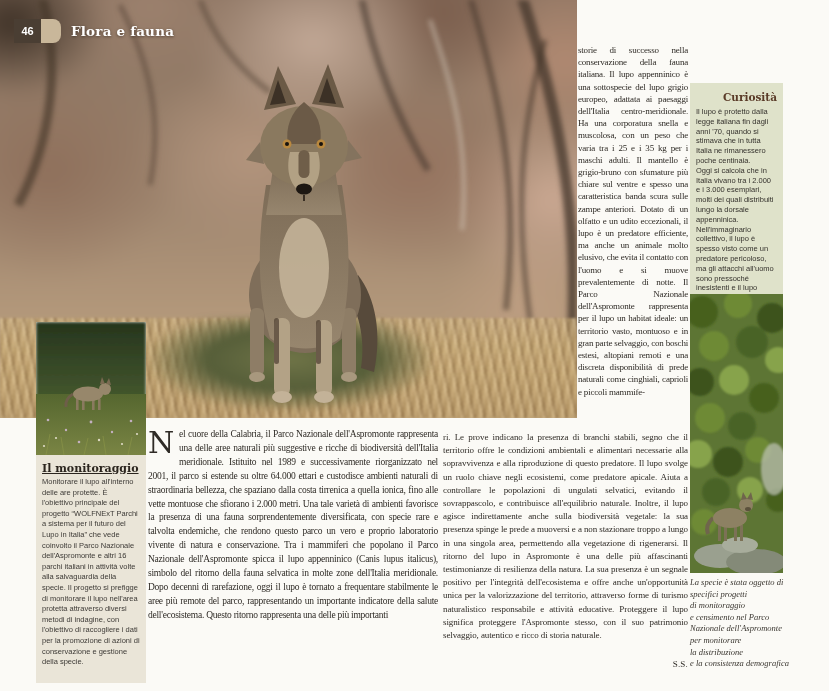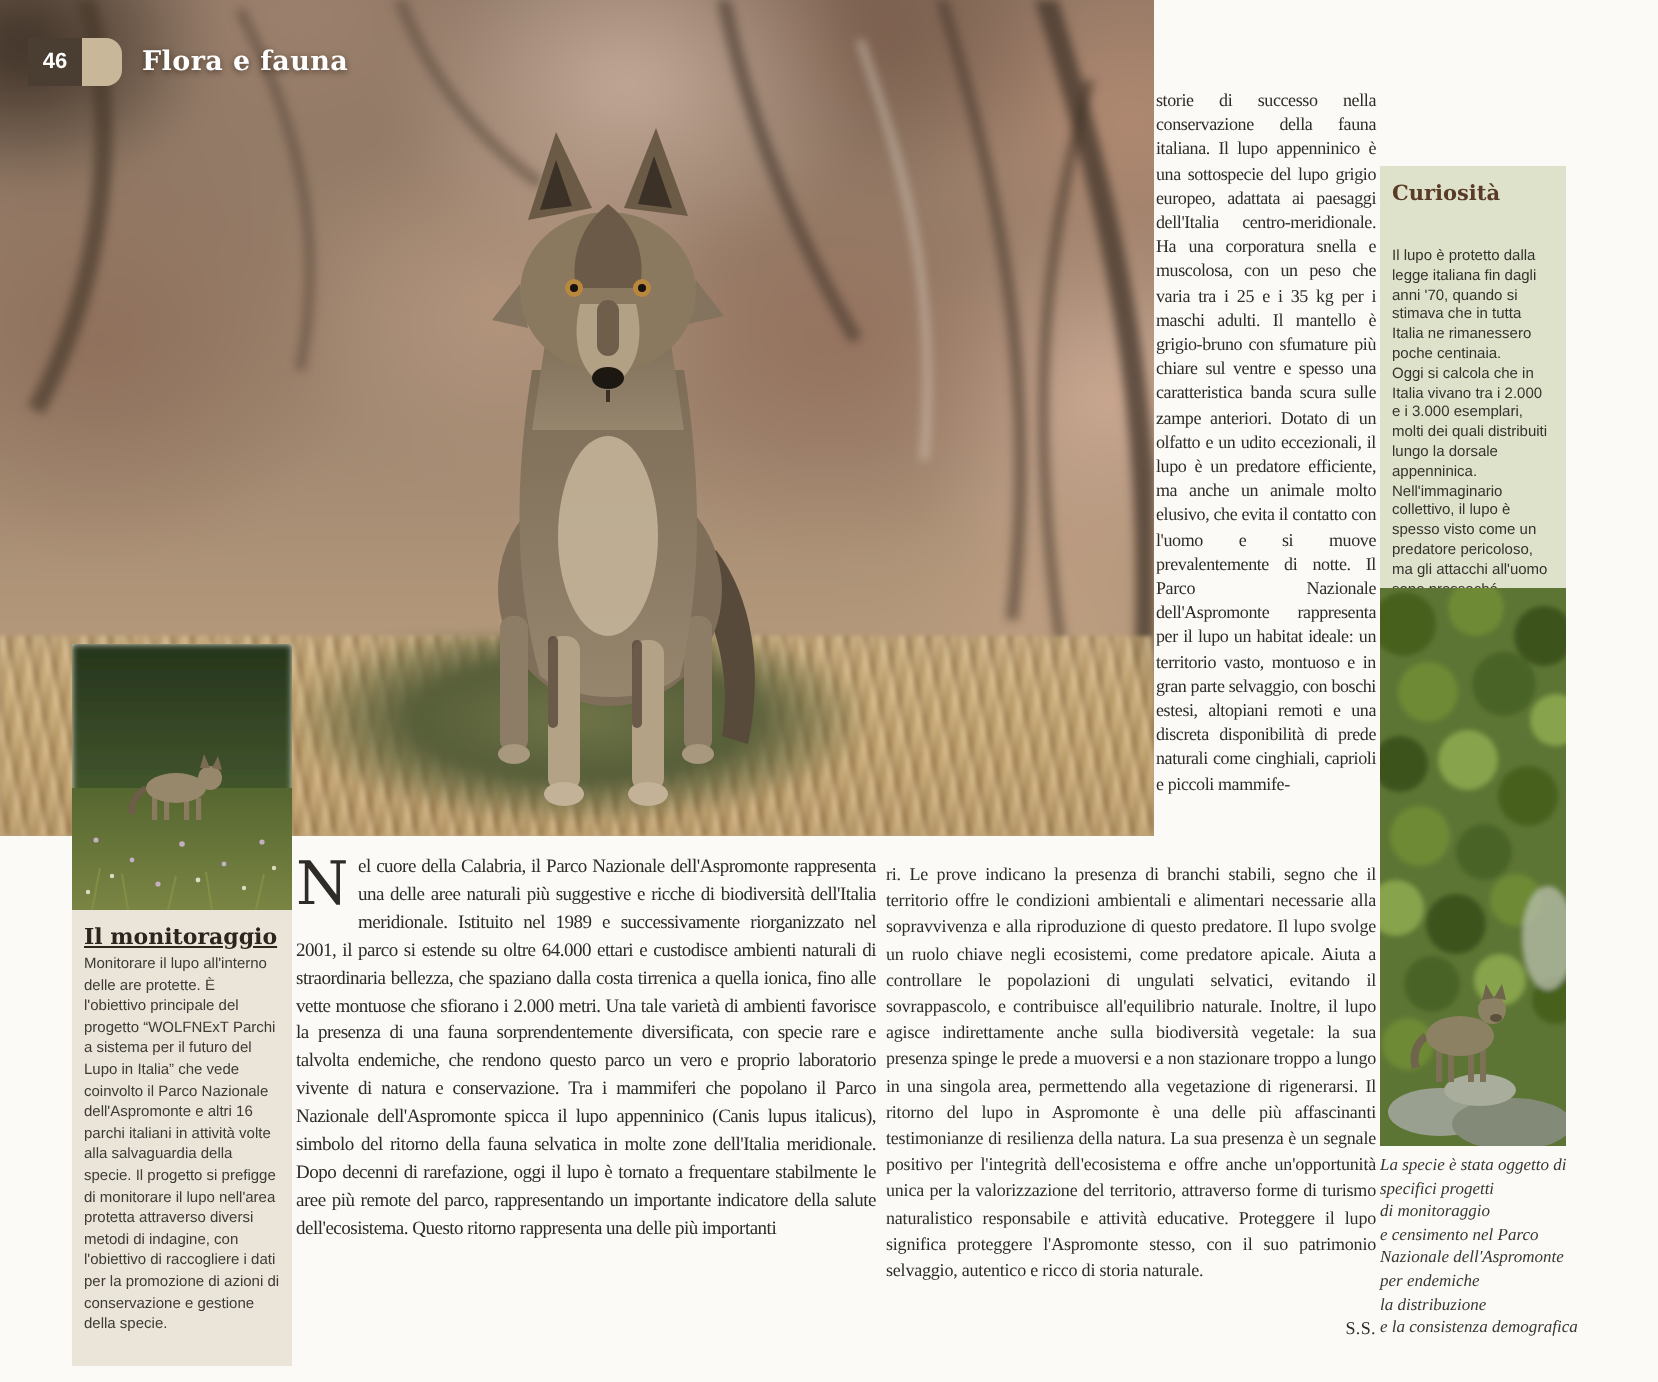--- a/index.html
+++ b/index.html
@@ -67,21 +67,21 @@
   .dropcap{float:left;font:normal 30px/26px "DejaVu Serif",serif;padding:2px 5px 0 0;color:var(--body_text);}
   .col-narrow{position:absolute;left:578px;top:44px;width:110px;text-align:justify;
     font:9px/12.2px "Liberation Serif",serif;letter-spacing:-.2px;color:var(--body_text);}
   .col-wide{position:absolute;left:443px;top:431px;width:245px;height:242px;text-align:justify;
     font:9px/13.2px "Liberation Serif",serif;letter-spacing:-.1px;color:var(--body_text);}
   .sig{position:absolute;right:0;bottom:2px;font-weight:normal;letter-spacing:.2px;}
 
   
   .curiosita{position:absolute;left:690px;top:83px;width:93px;height:211px;
     background:var(--curiosita_bg);padding:8px 6px;}
-  .curiosita h3{font:bold 10.5px "DejaVu Serif",serif;color:var(--curiosita_heading);margin-bottom:20px;}
+  .curiosita h3{font:bold 10.5px "DejaVu Serif",serif;color:var(--curiosita_heading);margin-bottom:4px;text-align:right;}
   .curiosita p{font:7.5px/9.8px "Liberation Sans",sans-serif;color:#35322d;white-space:pre-line;}
 
   
   .photo-right{position:absolute;left:690px;top:294px;width:93px;height:279px;display:block;}
   .caption{position:absolute;left:690px;top:577px;width:118px;
     font:italic 8.5px/11.6px "Liberation Serif",serif;color:#3a3630;}
 </style>
 </head>
 <body>
 
@@ -270,18 +270,18 @@
       <ellipse cx="40" cy="19" rx="3" ry="2" fill="#5b513c"></ellipse>
     </g>
   </svg>
 
   <div class="caption">
     <div>La specie è stata oggetto di</div>
     <div>specifici progetti</div>
     <div>di monitoraggio</div>
     <div>e censimento nel Parco</div>
     <div>Nazionale dell'Aspromonte</div>
-    <div>per endemiche</div>
+    <div>per monitorare</div>
     <div>la distribuzione</div>
     <div>e la consistenza demografica</div>
   </div>
 
 </div>
 
 </body></html>

